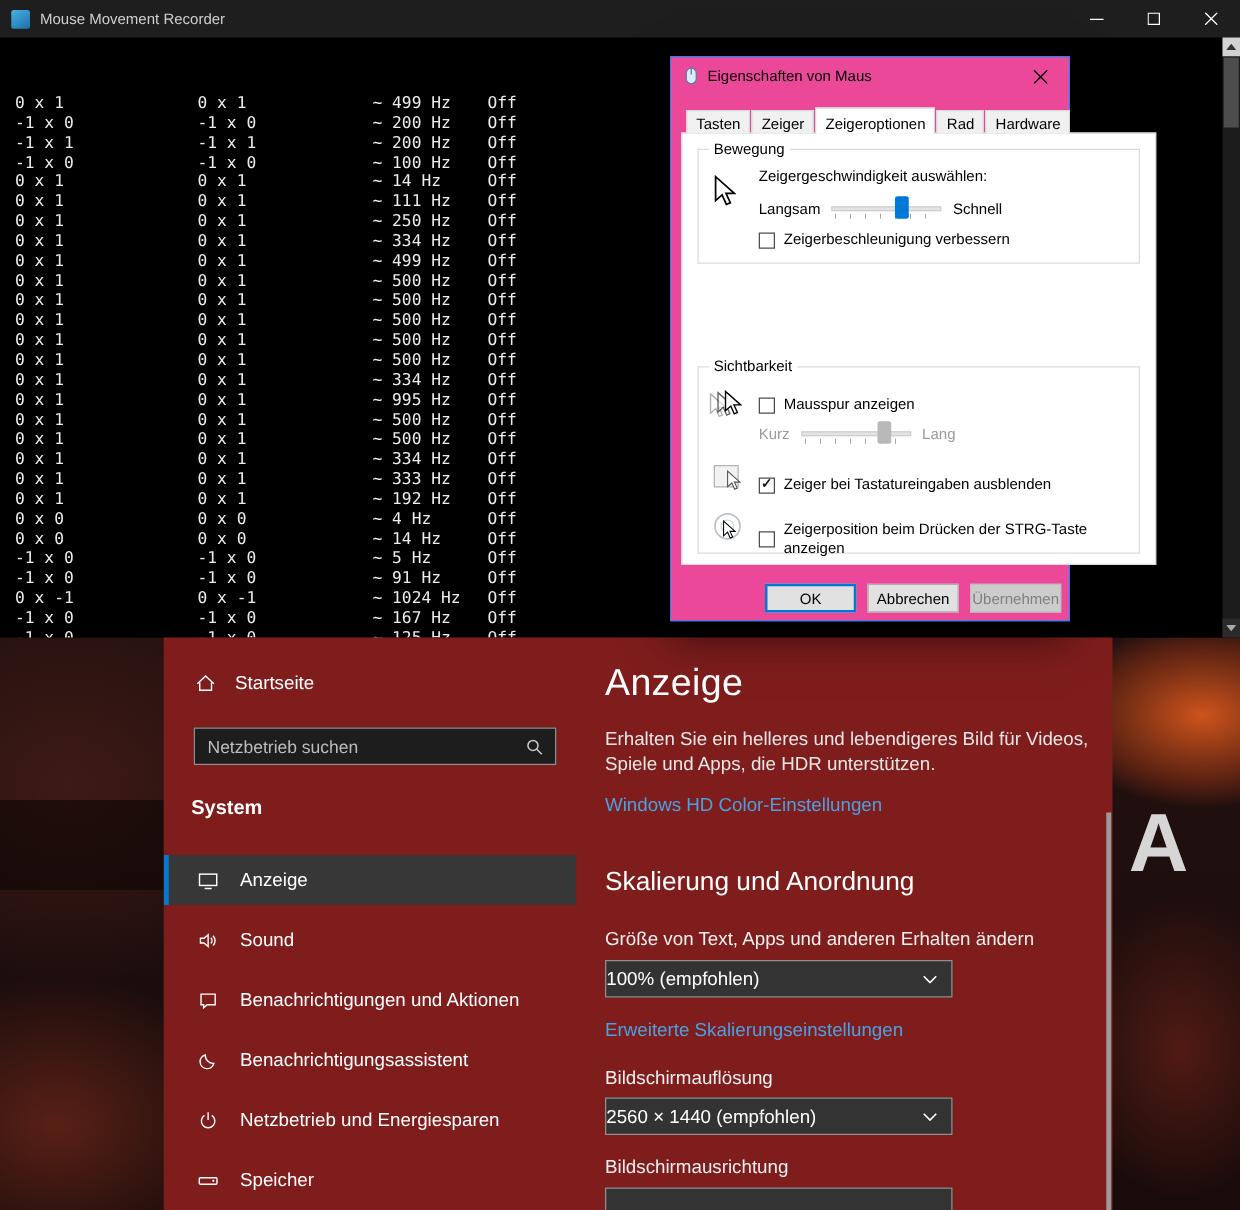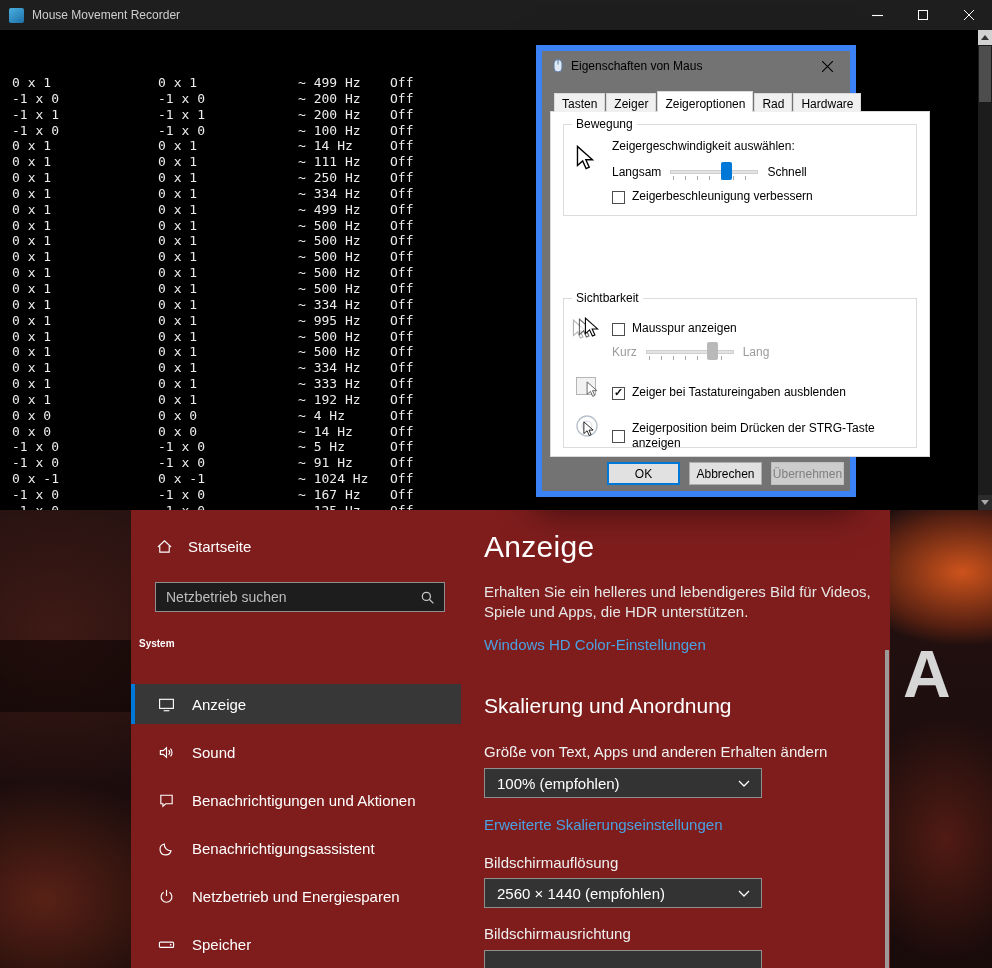--- a/index.html
+++ b/index.html
@@ -29,22 +29,22 @@
   .crow{height:15.85px;line-height:15.85px;display:flex}
   .ccol{display:inline-block}
   .c0{width:146px}.c1{width:140px}.c2{width:92px}.c3{flex:1}
   .rec-scrollbar{position:absolute;top:30px;right:0;width:14px;bottom:0;background:#1c1c1c}
   .sb-btn{position:absolute;left:0;width:14px;height:15px;display:flex;align-items:center;justify-content:center}
   .sb-btn.up{top:0;background:#d2d2d2}
   .sb-btn.down{bottom:0;background:#2b2b2b}
   .sb-thumb{position:absolute;left:1px;right:1px;top:16px;height:56px;background:#4d4d4d}
 
   
-  .dlg{position:absolute;left:536px;top:45px;width:320px;height:452px;background:#737373;
-    border:6px solid #3b82f6;box-shadow:0 12px 34px rgba(0,0,0,.6);font-size:12px;color:#000}
+  .dlg{position:absolute;left:536px;top:45px;width:320px;height:452px;background:#ec4899;
+    border:1px solid #3b82f6;box-shadow:0 12px 34px rgba(0,0,0,.6);font-size:12px;color:#000}
   .dlg-titlebar{position:absolute;top:0;left:0;right:0;height:30px;display:flex;align-items:center}
   .dlg-icon{margin-left:9px;display:flex}
   .dlg-title{margin-left:6px;font-size:12px;color:#000}
   .dlg-close{position:absolute;right:0;top:0;width:45px;height:30px;display:flex;align-items:center;justify-content:center}
   .dlg-tabs{position:absolute;top:40px;left:12px;display:flex;z-index:2}
   .tab{padding:3px 7px 2px;margin-right:1px;margin-top:2px;height:19px;background:#f0f0f0;border:1px solid #d9d9d9;border-bottom:none;font-size:12px}
   .tab.active{margin-top:0;height:21px;background:#fff;padding-top:5px;position:relative;z-index:3}
   .dlg-panel{position:absolute;top:60px;left:8px;width:380px;height:346px;background:#fff;border:1px solid #d9d9d9}
   .group{position:absolute;left:12px;width:354px;border:1px solid #dcdcdc;background:#fff}
   #g1{top:12px;height:92px}
@@ -74,40 +74,40 @@
   .btn.default{border:2px solid var(--accent,#0078d7)}
   .btn.disabled{background:#cccccc;border-color:#bfbfbf;color:#7f7f7f}
 
   
   .settings{position:absolute;left:131px;top:510px;width:759px;height:458px;background:#7f1d1d;color:#fff;overflow:hidden}
   .sidebar{position:absolute;left:0;top:0;width:330px;height:100%}
   .sb-home{position:absolute;left:24px;top:28px;display:flex;align-items:center;gap:15px;font-size:15px}
   .search{position:absolute;left:24px;top:72px;width:290px;height:30px;border:1px solid #8f8f8f;background:#1d1d1d;display:flex;align-items:center}
   .search-ph{flex:1;margin-left:10px;font-size:14px;color:#bdbdbd}
   .search-ic{margin-right:9px;display:flex}
-  .sb-section{position:absolute;left:8px;top:128px;font-size:10px;font-weight:bold}
+  .sb-section{position:absolute;left:22px;top:128px;font-size:16px;font-weight:bold}
   .sb-items{position:absolute;left:0;top:174px;width:330px}
   .sb-item{position:relative;height:40px;margin-bottom:8px;display:flex;align-items:center;padding-left:26px;gap:17px;font-size:15px}
   .sb-item.selected{background:#373737}
   .sb-item .accent{display:none;position:absolute;left:0;top:0;bottom:0;width:4px;background:var(--accent,#0078d7)}
   .sb-item.selected .accent{display:block}
   .sb-icon{width:18px;display:flex;justify-content:center;flex:none}
   .content{position:absolute;left:353px;top:0;right:0;bottom:0}
   .c-title{position:absolute;left:0;top:20px;font-size:30px;font-weight:300;letter-spacing:.3px}
   .c-para{position:absolute;left:0;top:72px;width:394px;font-size:15px;line-height:1.35;color:#e6e6e6}
   .c-link{font-size:15px;color:var(--link,#4ba0e0);text-decoration:none;cursor:pointer}
   .c-link1{position:absolute;left:0;top:126px}
   .c-h2{position:absolute;left:0;top:184px;font-size:21px;font-weight:400}
   .c-lab{position:absolute;left:0;font-size:15px;color:#f0f0f0}
   .c-lab1{top:233px}.c-lab2{top:344px}.c-lab3{top:415px}
   .c-link2{position:absolute;left:0;top:306px}
   .select{position:absolute;left:0;width:278px;height:30px;background:#333;border:1px solid #8f8f8f;display:flex;align-items:center;font-size:15px}
   #sel1{top:258px}#sel2{top:368px}
   #sel3{top:440px;height:28px}
-  .select .val{margin-left:12px;flex:1;white-space:nowrap}
+  .select .val{flex:1;white-space:nowrap}
   .select .chev{margin-right:11px;display:flex}
   .set-scrollbar{position:absolute;right:1px;top:140px;bottom:0;width:4px;background:#9b9b9b}
 </style>
 </head>
 <body>
 
 <div id="stage">
 
   <div class="wallpaper">
     <div class="wp-band"></div>

